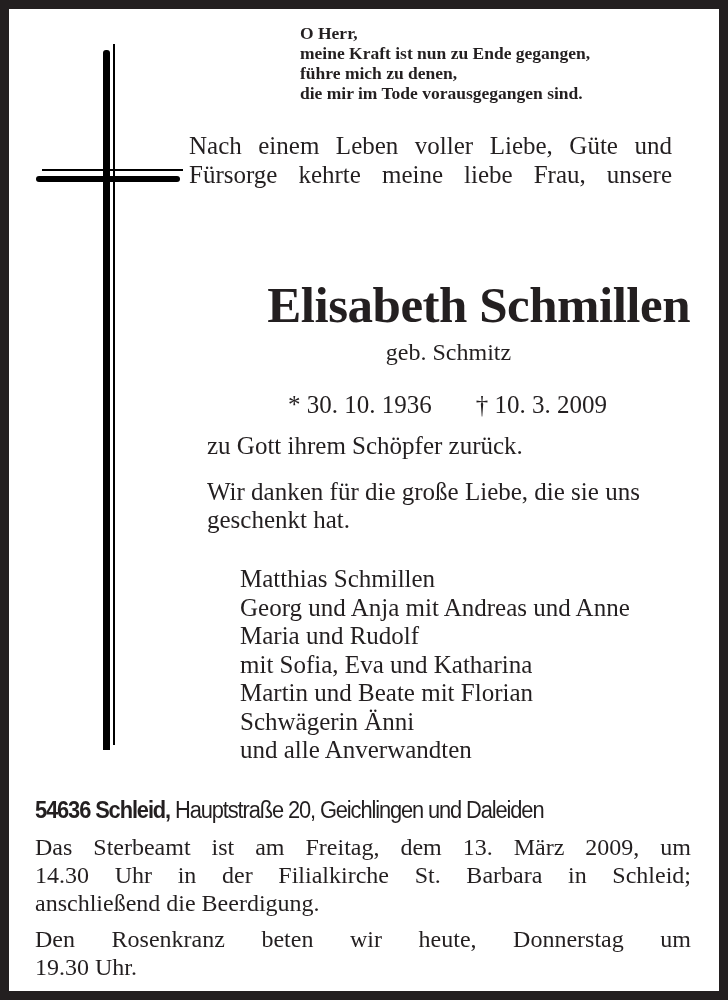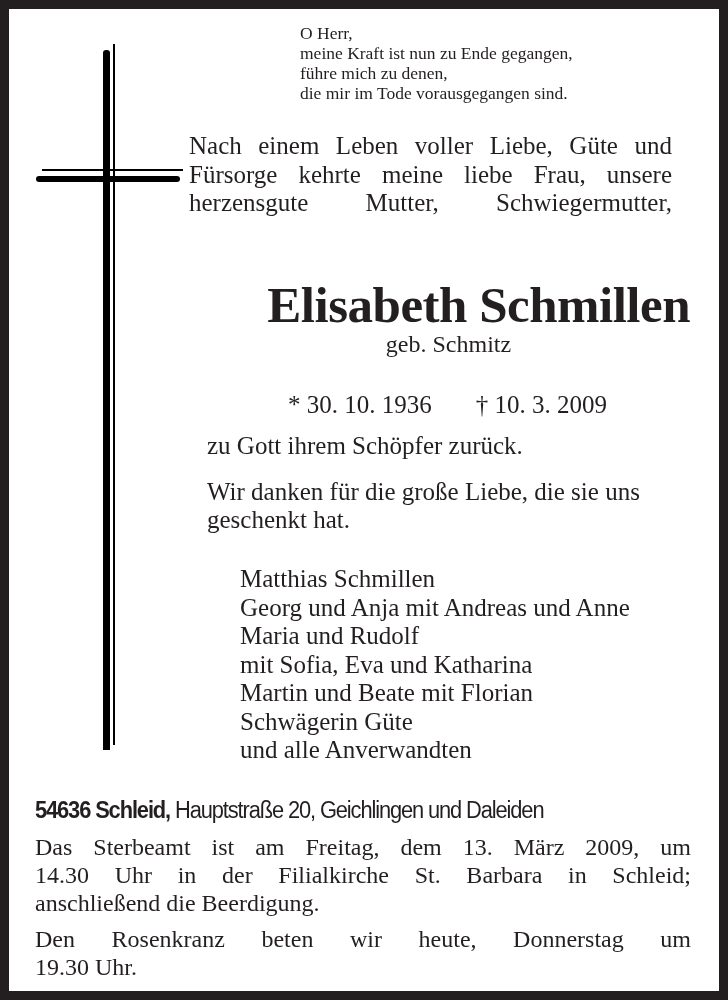--- a/index.html
+++ b/index.html
@@ -32,37 +32,37 @@
     }
     .cross-h-thick {
       position: absolute; left: 27px; top: 167px;
       width: 144px; height: 6px; background: #000; border-radius: 3px;
     }
     .verse {
       position: absolute; left: 291px; top: 14px;
       font-family: "Liberation Serif", serif;
       font-size: 17.5px; line-height: 20px;
     }
-    .verse div { white-space: nowrap; }
+    .verse div { white-space: nowrap; font-weight: bold; }
     .intro {
       position: absolute; left: 180px; top: 123px; width: 483px;
       font-family: "Liberation Serif", serif;
       font-size: 25px; line-height: 28.5px;
       text-align: justify; text-align-last: justify;
     }
     .intro div { text-align: justify; text-align-last: justify; }
     .name {
       position: absolute; left: 198px; top: 268px; width: 483px;
       font-family: "Liberation Serif", serif;
       font-weight: bold;
       font-size: 51px; line-height: 56px;
       text-align: right; letter-spacing: -0.5px;
     }
     .maiden {
-      position: absolute; left: 198px; top: 321px; width: 483px;
+      position: absolute; left: 198px; top: 329px; width: 483px;
       font-family: "Liberation Serif", serif;
       font-size: 24px; line-height: 28px; text-align: center;
     }
     .dates {
       position: absolute; left: 197px; top: 341px; width: 483px;
       font-family: "Liberation Serif", serif;
       font-size: 25px; line-height: 28px;
       display: flex; justify-content: center; gap: 44px;
       margin-top: 12px;
     }
@@ -118,21 +118,20 @@
   <div class="verse">
     <div>O Herr,</div>
     <div>meine Kraft ist nun zu Ende gegangen,</div>
     <div>führe mich zu denen,</div>
     <div>die mir im Tode vorausgegangen sind.</div>
   </div>
 
   <div class="intro">
     <div>Nach einem Leben voller Liebe, Güte und</div>
     <div>Fürsorge kehrte meine liebe Frau, unsere</div>
-    <div>herzensgute Mutter, Schwiegermutter,</div>
   </div>
 
   <div class="name">Elisabeth Schmillen</div>
 
   <div class="maiden">geb. Schmitz</div>
 
   <div class="dates" style="top:370px;">
     <span>* 30. 10. 1936</span>
     <span>† 10. 3. 2009</span>
   </div>
@@ -143,21 +142,21 @@
     <div>Wir danken für die große Liebe, die sie uns</div>
     <div>geschenkt hat.</div>
   </div>
 
   <div class="mourners">
     <div>Matthias Schmillen</div>
     <div>Georg und Anja mit Andreas und Anne</div>
     <div>Maria und Rudolf</div>
     <div>mit Sofia, Eva und Katharina</div>
     <div>Martin und Beate mit Florian</div>
-    <div>Schwägerin Güte</div>
+    <div>Schwägerin Änni</div>
     <div>und alle Anverwandten</div>
   </div>
 
   <div class="address">
     <b>54636 Schleid,</b><span> Hauptstraße 20, Geichlingen und Daleiden</span>
   </div>
 
   <div class="service">
     <div class="j">Das Sterbeamt ist am Freitag, dem 13. März 2009, um</div>
     <div class="j">14.30 Uhr in der Filialkirche St. Barbara in Schleid;</div>

